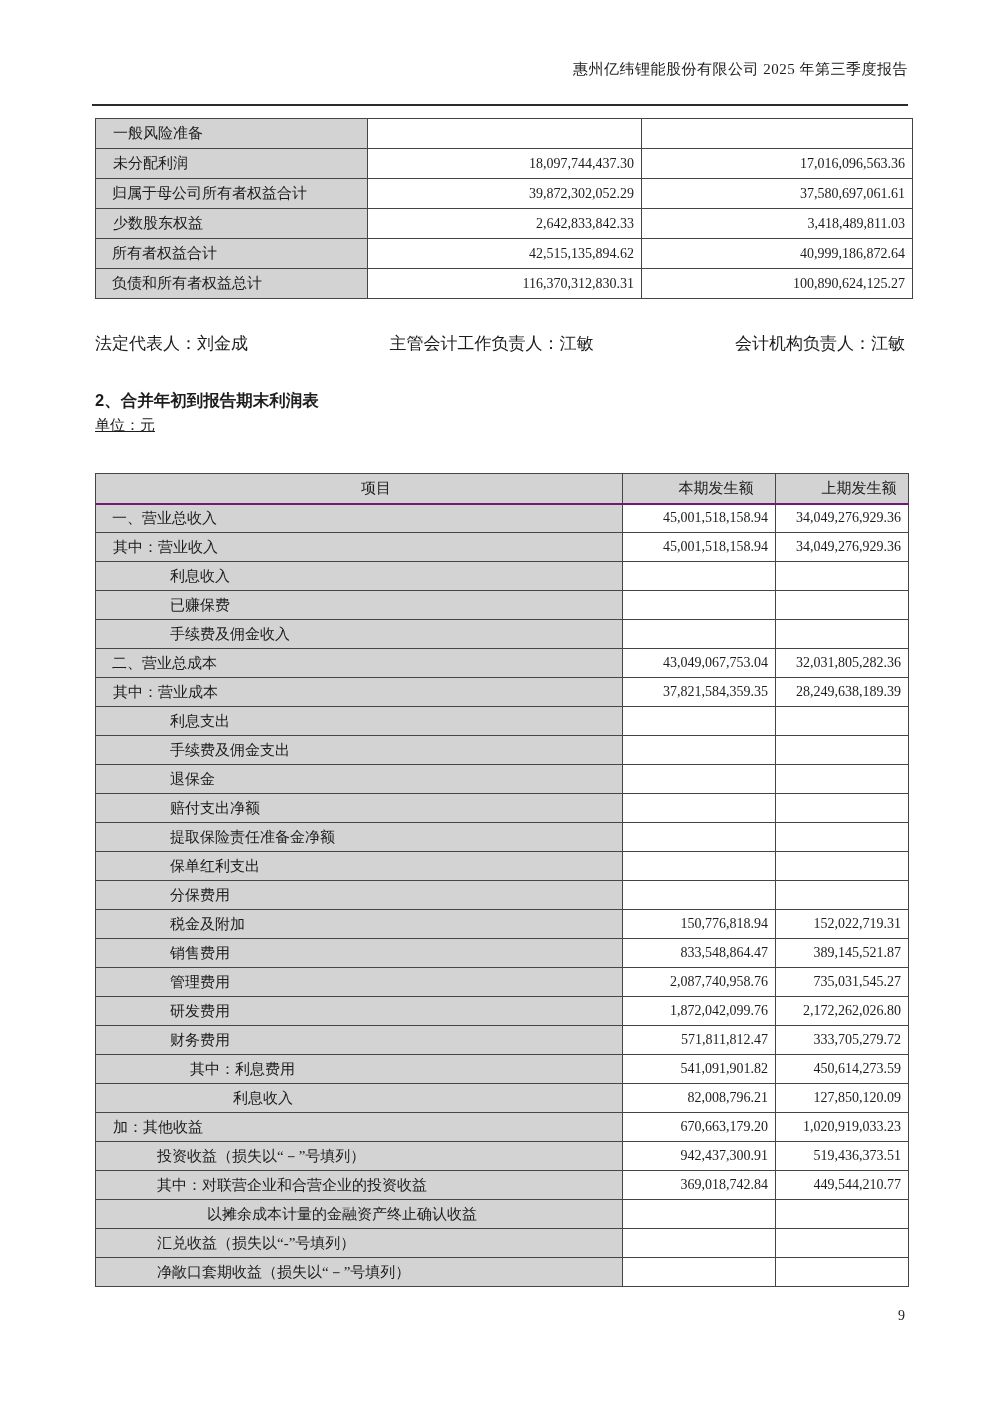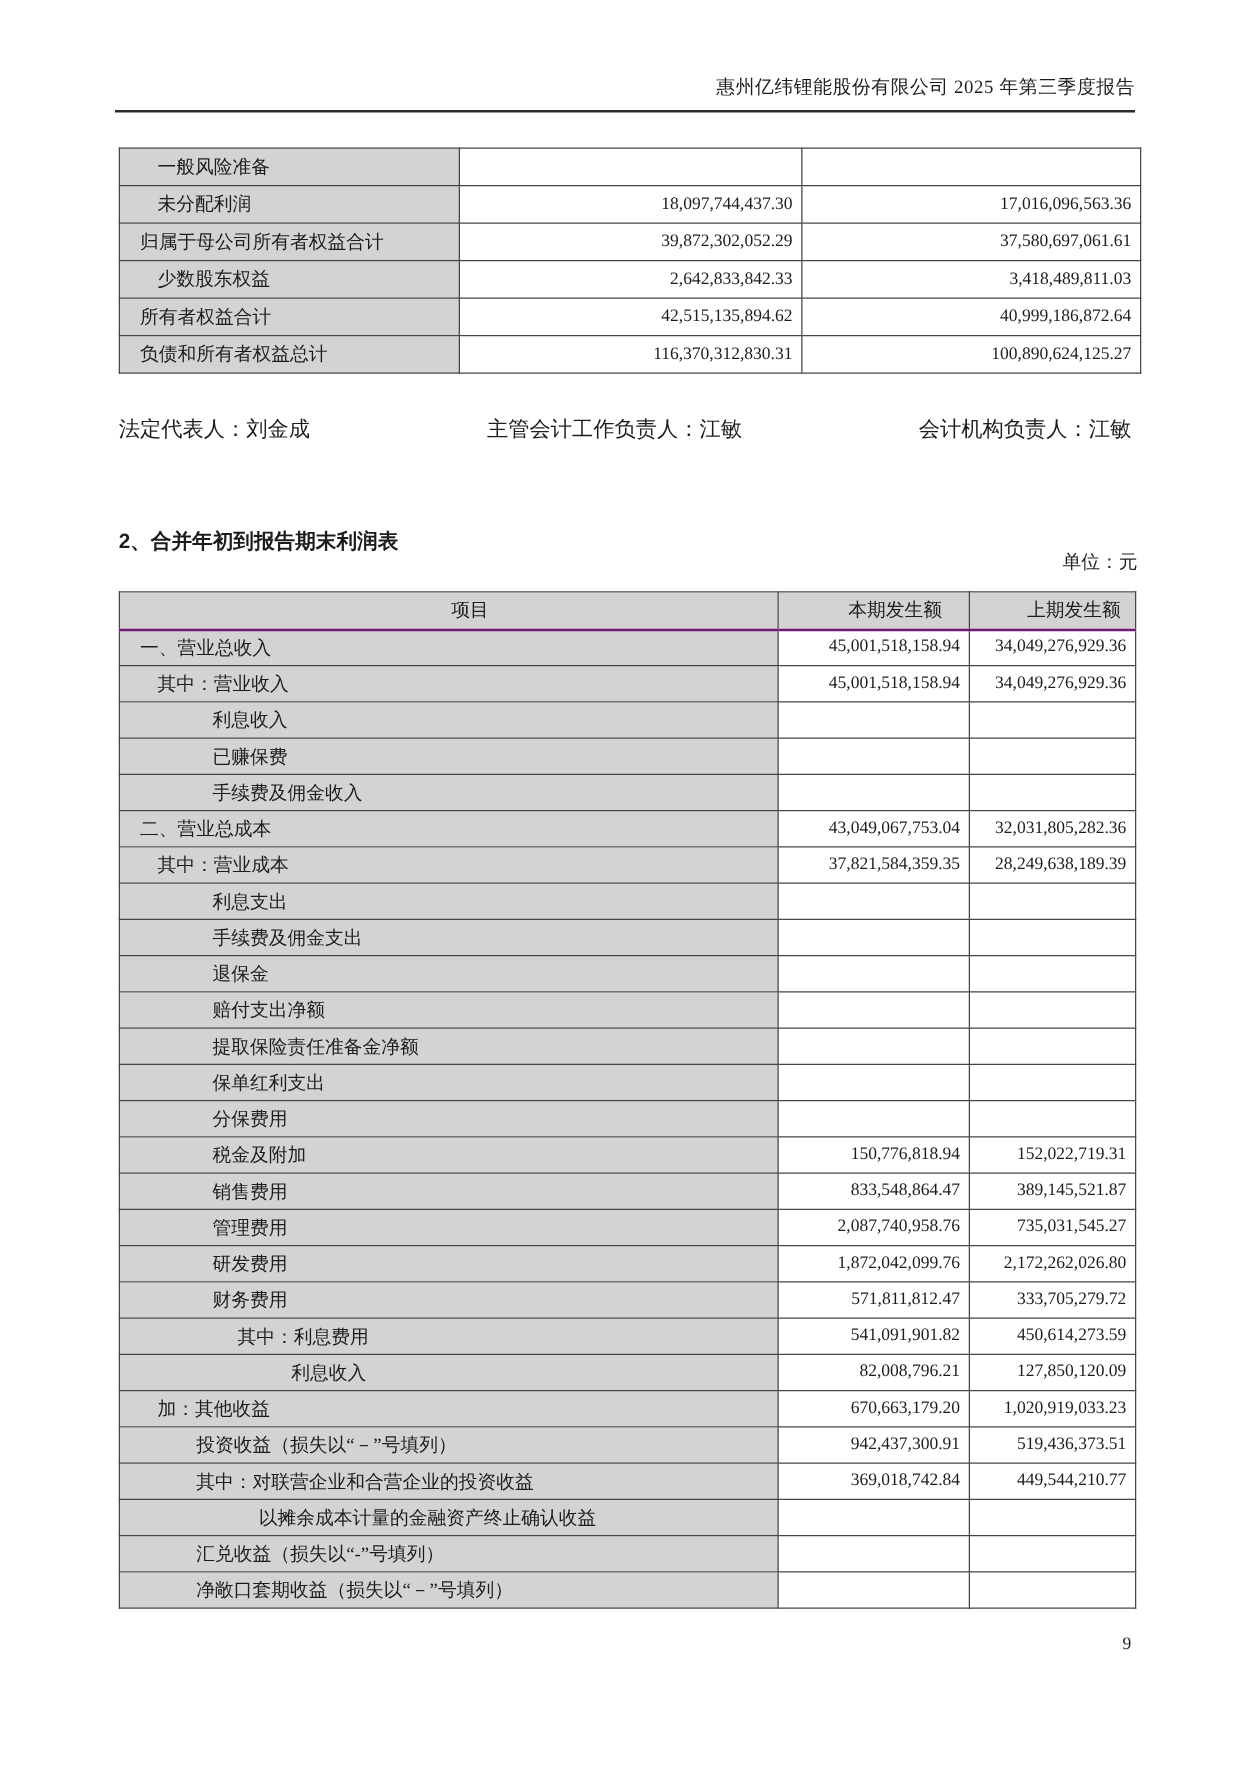--- a/index.html
+++ b/index.html
@@ -8,21 +8,21 @@
     width: 1000px; height: 1414px;
     font-family: "Liberation Serif", "DejaVu Serif", serif;
     color: #1c1c1c;
     position: relative;
   }
   .page { position: relative; width: 1000px; height: 1414px; background: #fff; overflow: hidden; }
 
   .doc-header {
     position: absolute; left: 92px; top: 60px; width: 816px;
     text-align: right; font-size: 15px; letter-spacing: 0.5px;
-    padding-bottom: 9px; border-bottom: 2px solid #2b2b2b;
+    padding-bottom: 25px; border-bottom: 2px solid #2b2b2b;
   }
 
   table { border-collapse: collapse; table-layout: fixed; }
   td, th {
     border: 1px solid #454545;
     overflow: hidden; white-space: nowrap;
     font-weight: normal; vertical-align: middle;
   }
   .lbl { background: var(--shade, #d3d3d3); text-align: left; font-size: 15px; }
   .val { background: #ffffff; text-align: right; padding-right: 7px; font-size: 14px; }
@@ -32,35 +32,35 @@
   .equity-table tr { height: 30px; }
 
   .signatories {
     position: absolute; left: 95px; top: 332px; width: 810px;
     display: flex; justify-content: space-between; font-size: 17px;
   }
 
   .section-title {
     position: absolute; left: 95px; top: 390px;
     font-family: "Liberation Sans", "DejaVu Sans", sans-serif;
-    font-weight: bold; font-size: 16.5px; margin-top: 32px;
+    font-weight: bold; font-size: 16.5px;
   }
 
   .unit-note {
-    position: absolute; left: 95px; top: 440px; width: 815px;
-    text-align: right; font-size: 15px;
+    position: absolute; left: 95px; top: 416px; width: 815px;
+    text-align: left; font-size: 15px; text-decoration: underline;
   }
 
   .income-table { position: absolute; left: 95px; top: 473px; width: 813px; }
   .income-table tr { height: 29px; }
   .income-table thead tr { height: 30px; }
   .income-table thead th { border-bottom: 2px solid #701a75; padding-left: 34px; }
 
   .ind0 { padding-left: 16px; }
-  .ind1 { padding-left: 30px; }
+  .ind1 { padding-left: 17px; }
   .ind2 { padding-left: 61px; }
   .ind3 { padding-left: 74px; }
   .ind4 { padding-left: 94px; }
   .ind5 { padding-left: 111px; }
   .ind6 { padding-left: 137px; }
 
   .page-number {
     position: absolute; left: 95px; top: 1308px; width: 810px;
     text-align: right; font-size: 14px;
   }

